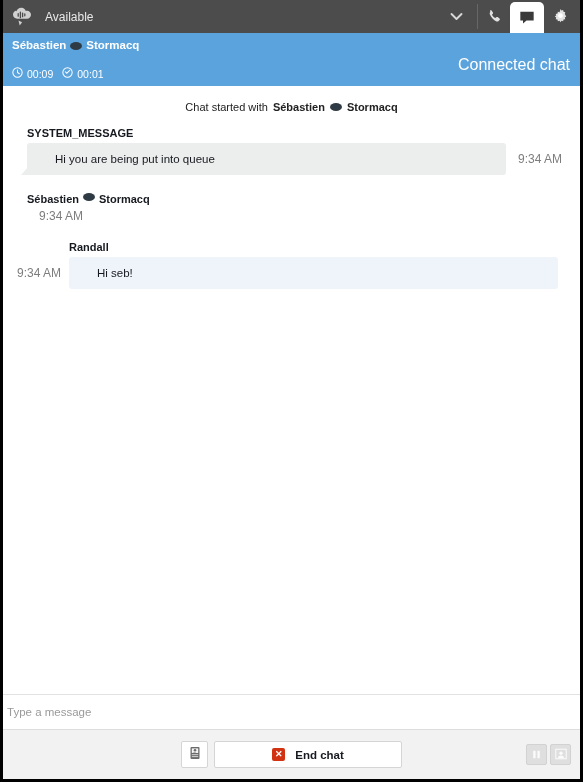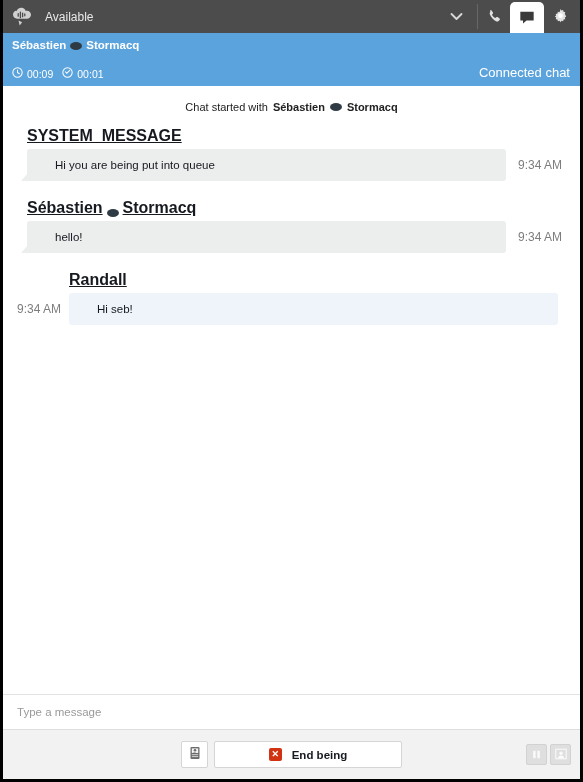--- a/index.html
+++ b/index.html
@@ -121,23 +121,23 @@
   .timer {
     display: flex;
     align-items: center;
     gap: 4px;
     color: #fff;
     font-size: 10.5px;
   }
   .conn-label {
     position: absolute;
     right: 10px;
-    bottom: 6px;
+    bottom: 12px;
     color: #ffffff;
-    font-size: 13px;
+    font-size: 16px;
     margin-top: 32px;
   }
 
   
   .chatwrap {
     flex: 1 1 auto;
     background: #fff;
     display: flex;
     flex-direction: column;
     min-height: 0;
@@ -155,27 +155,26 @@
   }
   .chat-started .plain { font-weight: normal; }
   .transcript {
     flex: 1 1 auto;
     overflow: hidden;
     padding: 0 0 8px 0;
   }
 
   .msg { position: relative; }
   .msg-head {
-    font-size: 16px;
+    font-size: 11px;
     font-weight: bold;
     color: #16191f;
     display: flex;
-    align-items: flex-end;
+    align-items: flex-start;
     gap: 4px;
-    text-decoration: underline;
   }
   .bubble-row {
     display: flex;
     align-items: flex-start;
     margin-top: 4px;
   }
   .bubble {
     position: relative;
     font-size: 11.5px;
     color: #16191f;
@@ -223,21 +222,21 @@
   .msg.out .time { width: 48px; text-align: right; margin-right: 8px; }
 
   
   .composer {
     flex: 0 0 auto;
     border-top: 1px solid #e2e2e2;
     background: #fff;
     height: 35px;
     display: flex;
     align-items: center;
-    padding: 0 14px;
+    padding: 0 4px;
   }
   .composer-input {
     border: 0;
     outline: 0;
     width: 100%;
     font-family: "Liberation Sans", sans-serif;
     font-size: 11.5px;
     color: #16191f;
     background: transparent;
   }
@@ -405,23 +404,20 @@
         </div>
       </div>
 
       <div class="msg in">
         <div class="msg-head">
           <span>Sébastien</span>
           <span class="redact-blob"></span>
           <span>Stormacq</span>
         </div>
         <div class="bubble-row">
-          <div class="bubble">
-            <span>hello!</span>
-          </div>
           <div class="time">9:34 AM</div>
         </div>
       </div>
 
       <div class="msg out">
         <div class="msg-head">
           <span>Randall</span>
         </div>
         <div class="bubble-row">
           <div class="time">9:34 AM</div>
@@ -448,21 +444,21 @@
           <circle cx="7" cy="4.3" r="1.3" fill="#6b6b6b"></circle>
           <path d="M4.7 7c.4-.8 3.2-.8 3.6 0z" fill="#6b6b6b"></path>
           <rect x="3.8" y="8.1" width="6.4" height="1.1" fill="#c9c9c9"></rect>
           <rect x="3.8" y="10" width="6.4" height="1.1" fill="#c9c9c9"></rect>
         </svg>
       </span>
     </div>
 
     <div class="btn-end">
       <span class="x-badge">✕</span>
-      <span>End being</span>
+      <span>End chat</span>
     </div>
 
     <div class="media-ctrls">
       <div class="media-btn">
         <span>
           <svg width="11" height="11" viewBox="0 0 11 11">
             <rect x="2.2" y="1.8" width="2.4" height="7.4" fill="#fbfbfb"></rect>
             <rect x="6.4" y="1.8" width="2.4" height="7.4" fill="#fbfbfb"></rect>
           </svg>
         </span>

